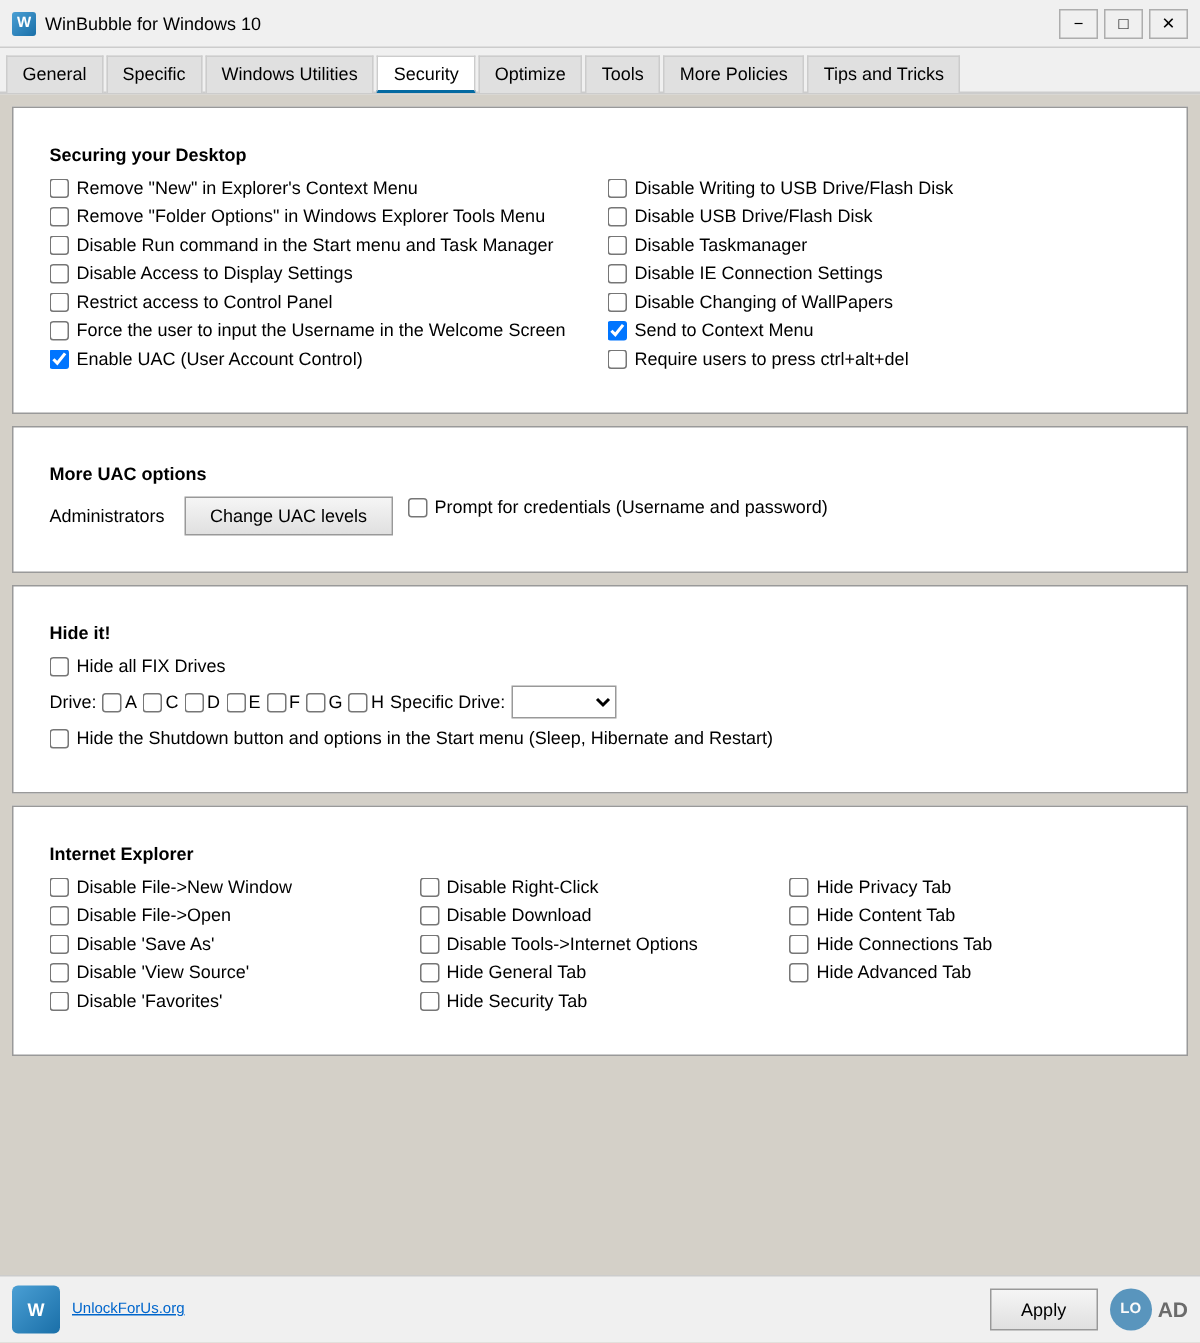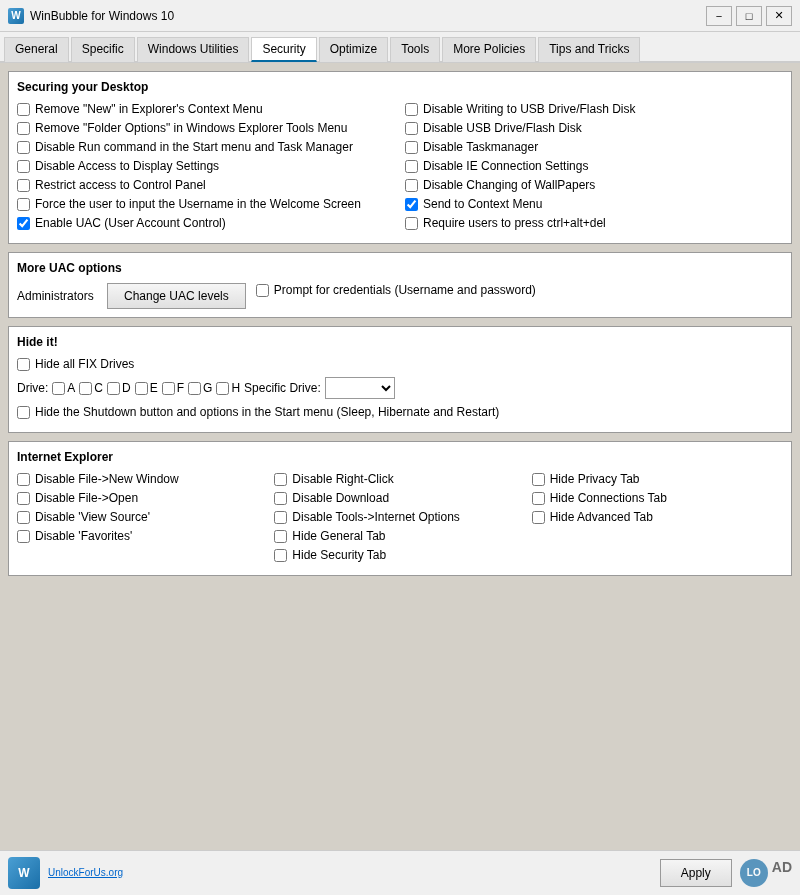--- a/index.html
+++ b/index.html
@@ -91,21 +91,21 @@
       padding: 8px;
       height: calc(895px - 32px - 32px - 44px);
       overflow-y: auto;
     }
 
     
     .section {
       background: #fff;
       border: 1px solid #999;
       margin-bottom: 8px;
-      padding: 8px;
+      padding: 24px;
     }
     .section-title {
       font-size: 12px;
       font-weight: bold;
       margin-bottom: 8px;
       color: #000;
     }
 
     
     .checkbox-row {
@@ -223,21 +223,21 @@
       height: 28px;
     }
     .status-right {
       display: flex;
       align-items: center;
       gap: 8px;
       padding-left: 20px;
     }
     .logo-area {
       display: flex;
-      align-items: flex-start;
+      align-items: center;
       gap: 4px;
       opacity: 0.7;
     }
     .logo-circle {
       width: 28px;
       height: 28px;
       border-radius: 50%;
       background: #1a6fa8;
       display: flex;
       align-items: center;
@@ -415,20 +415,24 @@
         <div class="checkbox-row">
           <input type="checkbox" style="">
           <span class="checkbox-label">Disable File-&gt;New Window</span>
         </div>
         <div class="checkbox-row">
           <input type="checkbox" style="">
           <span class="checkbox-label">Disable File-&gt;Open</span>
         </div>
         <div class="checkbox-row">
           <input type="checkbox" style="">
+          <span class="checkbox-label">Disable 'Save As'</span>
+        </div>
+        <div class="checkbox-row">
+          <input type="checkbox" style="">
           <span class="checkbox-label">Disable 'View Source'</span>
         </div>
         <div class="checkbox-row">
           <input type="checkbox" style="">
           <span class="checkbox-label">Disable 'Favorites'</span>
         </div>
       </div>
 
       <div>
         <div class="checkbox-row">
@@ -450,20 +454,24 @@
         <div class="checkbox-row">
           <input type="checkbox" style="">
           <span class="checkbox-label">Hide Security Tab</span>
         </div>
       </div>
 
       <div>
         <div class="checkbox-row">
           <input type="checkbox" style="">
           <span class="checkbox-label">Hide Privacy Tab</span>
+        </div>
+        <div class="checkbox-row">
+          <input type="checkbox" style="">
+          <span class="checkbox-label">Hide Content Tab</span>
         </div>
         <div class="checkbox-row">
           <input type="checkbox" style="">
           <span class="checkbox-label">Hide Connections Tab</span>
         </div>
         <div class="checkbox-row">
           <input type="checkbox" style="">
           <span class="checkbox-label">Hide Advanced Tab</span>
         </div>
       </div>

